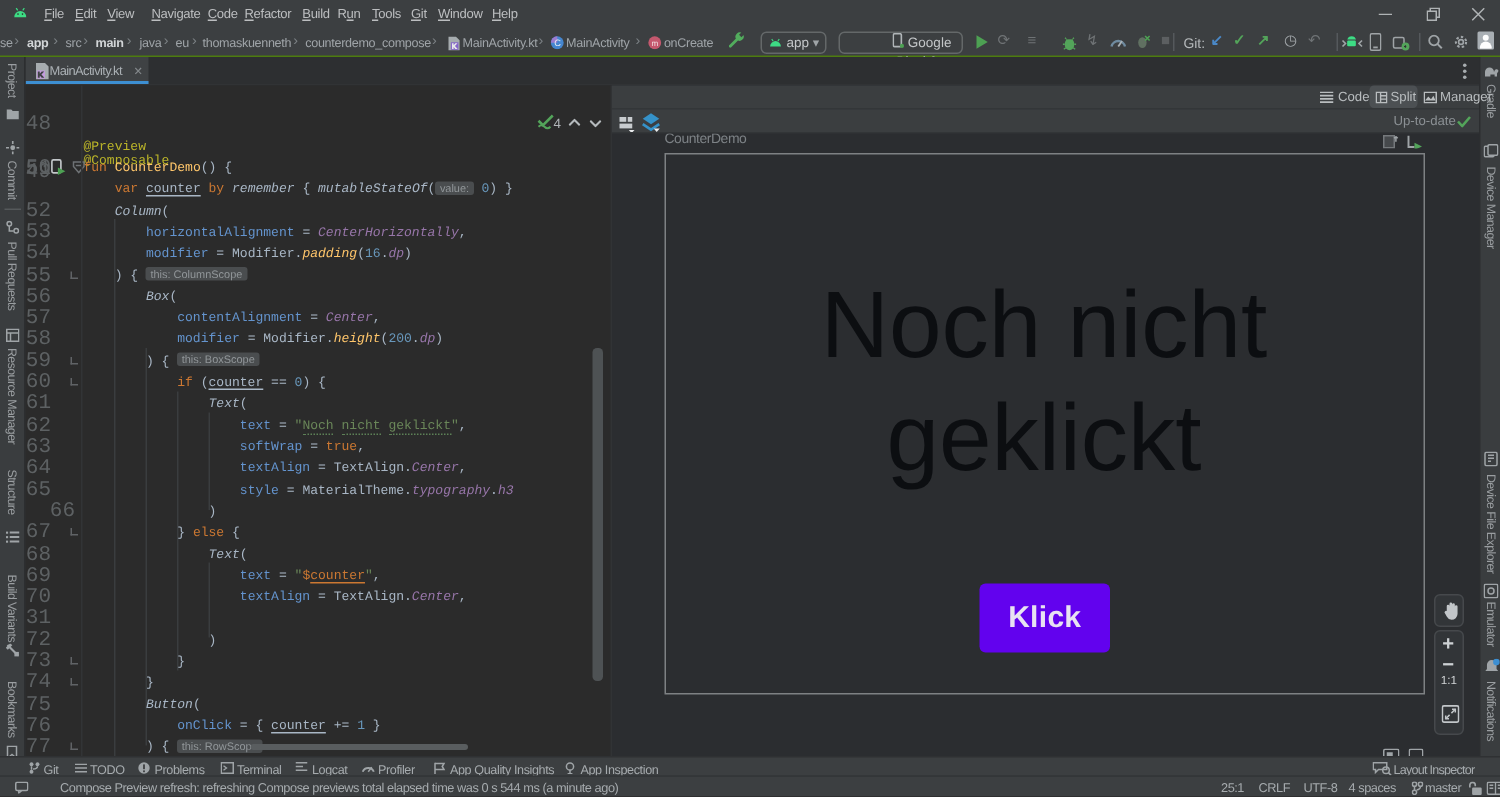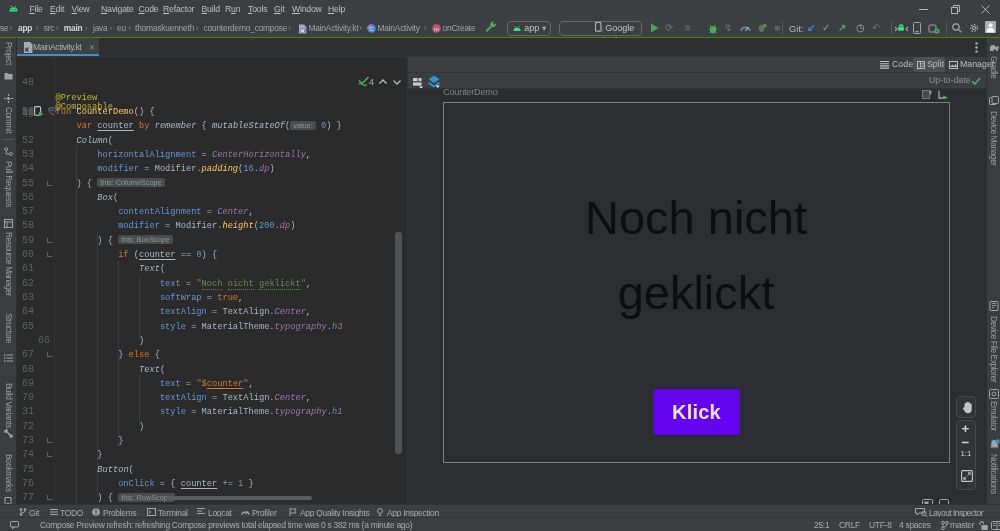--- a/index.html
+++ b/index.html
@@ -18,36 +18,36 @@
 #statusbar{left:0;top:517px;width:1000px;height:14px;background:#3c3f41;border-top:1px solid #333638;}
 .menu{position:absolute;top:4px;font-size:8.7px;color:#bcbec0;letter-spacing:-0.2px;}
 .menu u{text-decoration-thickness:1px;text-underline-offset:1px;}
 .ttl{position:absolute;top:4.5px;font-size:8px;color:#b2b6b9;letter-spacing:-0.03px;}
 .bc{position:absolute;top:5px;font-size:8.4px;color:#9fa4a8;letter-spacing:-0.2px;}
 .bcb{color:#d2d5d7;font-weight:bold;}
 .chv{color:#7b8084;font-size:9.5px;top:3.5px;}
 .vt{position:absolute;writing-mode:vertical-rl;font-size:8.2px;color:#9a9ea1;letter-spacing:-0.35px;}
 
 .cl{position:absolute;left:55.6px;white-space:pre;font-family:"Liberation Mono",monospace;font-size:8.7px;line-height:14.31px;height:14.31px;color:#a9b7c6;}
-.ln{position:absolute;left:17px;width:17px;text-align:right;font-family:"Liberation Mono",monospace;font-size:10px;line-height:14.31px;color:#5d6163;}
+.ln{position:absolute;left:17px;width:17px;text-align:right;font-family:"Liberation Mono",monospace;font-size:14px;line-height:14.31px;color:#5d6163;}
 .k{color:#cc7832;}
 .a{color:#bbb529;}
 .f{color:#ffc66b;}
 .s{color:#6a8759;}
 .n{color:#6897bb;}
 .p{color:#6494ce;}
 .pr{color:#9876aa;font-style:italic;}
 .it{font-style:italic;}
 .un{text-decoration:underline;text-decoration-thickness:1px;text-underline-offset:1.5px;}
 .w{border-bottom:1px dotted #5d8157;}
 .badge{display:inline-block;background:#4a4d4f;color:#919699;border-radius:2px;font-family:"Liberation Sans",sans-serif;font-size:7.3px;line-height:9px;padding:0 3px;vertical-align:0.5px;}
 .ig{position:absolute;width:1px;background:#3a3d3f;}
 .ptxt{position:absolute;font-size:8.8px;color:#b9bdbf;}
 #frame{position:absolute;left:443px;top:102px;width:507px;height:361px;border:1px solid #7e8183;}
-#bigtext{position:absolute;left:443px;top:180px;width:506px;text-align:center;font-size:47px;line-height:75px;color:#0c0e11;letter-spacing:0;}
+#bigtext{position:absolute;left:443px;top:180px;width:506px;text-align:center;font-size:63px;line-height:75px;color:#0c0e11;letter-spacing:0;}
 #klick{position:absolute;left:653px;top:389px;width:87px;height:46px;background:#6202ee;border-radius:4px;color:#e8e2f2;font-size:20px;font-weight:bold;letter-spacing:0.2px;text-align:center;line-height:46.5px;}
 .sb{font-size:8.5px;color:#a6abae;letter-spacing:-0.3px;}
 svg{display:block;}
 .icon{position:absolute;}
 .rtb{position:absolute;height:15px;border:1px solid #646869;border-radius:4px;font-size:9px;color:#c3c6c8;text-align:center;line-height:13px;}
 .car{color:#9fa4a7;font-size:8.5px;}
 .tbi{position:absolute;top:4px;font-size:10px;line-height:11px;}
 .bb{position:absolute;top:2.5px;font-size:8.4px;color:#a6abae;letter-spacing:-0.25px;}
 </style></head>
 <body>
@@ -324,21 +324,20 @@
 <div class="cl" style="top:333.93px;">&nbsp;&nbsp;&nbsp;&nbsp;&nbsp;&nbsp;&nbsp;&nbsp;&nbsp;&nbsp;&nbsp;&nbsp;&nbsp;&nbsp;&nbsp;&nbsp;)</div>
 <div class="ln" style="top:348.24px;">67</div>
 <div class="cl" style="top:348.24px;">&nbsp;&nbsp;&nbsp;&nbsp;&nbsp;&nbsp;&nbsp;&nbsp;&nbsp;&nbsp;&nbsp;&nbsp;} <span class="k">else</span> {</div>
 <div class="ln" style="top:362.55px;">68</div>
 <div class="cl" style="top:362.55px;">&nbsp;&nbsp;&nbsp;&nbsp;&nbsp;&nbsp;&nbsp;&nbsp;&nbsp;&nbsp;&nbsp;&nbsp;&nbsp;&nbsp;&nbsp;&nbsp;<span class="it">Text</span>(</div>
 <div class="ln" style="top:376.86px;">69</div>
 <div class="cl" style="top:376.86px;">&nbsp;&nbsp;&nbsp;&nbsp;&nbsp;&nbsp;&nbsp;&nbsp;&nbsp;&nbsp;&nbsp;&nbsp;&nbsp;&nbsp;&nbsp;&nbsp;&nbsp;&nbsp;&nbsp;&nbsp;<span class="p">text</span> = <span class="s">"</span><span class="k">$<span class="un">counter</span></span><span class="s">"</span>,</div>
 <div class="ln" style="top:391.17px;">70</div>
 <div class="cl" style="top:391.17px;">&nbsp;&nbsp;&nbsp;&nbsp;&nbsp;&nbsp;&nbsp;&nbsp;&nbsp;&nbsp;&nbsp;&nbsp;&nbsp;&nbsp;&nbsp;&nbsp;&nbsp;&nbsp;&nbsp;&nbsp;<span class="p">textAlign</span> = TextAlign.<span class="pr">Center</span>,</div>
 <div class="ln" style="top:405.48px;">31</div>
-<div class="cl" style="top:405.48px;">&nbsp;&nbsp;&nbsp;&nbsp;&nbsp;&nbsp;&nbsp;&nbsp;&nbsp;&nbsp;&nbsp;&nbsp;&nbsp;&nbsp;&nbsp;&nbsp;&nbsp;&nbsp;&nbsp;&nbsp;<span class="p">style</span> = MaterialTheme.<span class="pr">typography</span>.<span class="pr">h1</span></div>
 <div class="ln" style="top:419.79px;">72</div>
 <div class="cl" style="top:419.79px;">&nbsp;&nbsp;&nbsp;&nbsp;&nbsp;&nbsp;&nbsp;&nbsp;&nbsp;&nbsp;&nbsp;&nbsp;&nbsp;&nbsp;&nbsp;&nbsp;)</div>
 <div class="ln" style="top:434.10px;">73</div>
 <div class="cl" style="top:434.10px;">&nbsp;&nbsp;&nbsp;&nbsp;&nbsp;&nbsp;&nbsp;&nbsp;&nbsp;&nbsp;&nbsp;&nbsp;}</div>
 <div class="ln" style="top:448.41px;">74</div>
 <div class="cl" style="top:448.41px;">&nbsp;&nbsp;&nbsp;&nbsp;&nbsp;&nbsp;&nbsp;&nbsp;}</div>
 <div class="ln" style="top:462.72px;">75</div>
 <div class="cl" style="top:462.72px;">&nbsp;&nbsp;&nbsp;&nbsp;&nbsp;&nbsp;&nbsp;&nbsp;<span class="it">Button</span>(</div>
 <div class="ln" style="top:477.03px;">76</div>
 <div class="cl" style="top:477.03px;">&nbsp;&nbsp;&nbsp;&nbsp;&nbsp;&nbsp;&nbsp;&nbsp;&nbsp;&nbsp;&nbsp;&nbsp;<span class="p">onClick</span> = { <span class="un">counter</span> += <span class="n">1</span> }</div>
@@ -495,21 +494,21 @@
         <path d="M0.5 0.5 H9.5 V5 H4 L2 7 V5 H0.5 Z" fill="none" stroke="#9fa4a7"></path>
         <circle cx="9" cy="5.5" r="2.2" fill="none" stroke="#9fa4a7"></circle>
         <path d="M10.6 7.1 L12.4 8.9" stroke="#9fa4a7"></path>
       </svg>
 </div>
 <div class="abs" id="statusbar">
  <svg class="icon" style="left:10px;top:3px" width="9" height="8" viewBox="0 0 9 8">
         <rect x="0.5" y="0.5" width="8" height="5.5" rx="1" fill="none" stroke="#9fa4a7"></rect>
         <path d="M2.5 6 L2.5 7.8 L4.5 6" fill="none" stroke="#9fa4a7"></path>
       </svg>
- <span class="sb abs" style="left:40px;top:2px;">Compose Preview refresh: refreshing Compose previews total elapsed time was 0 s 382 ms (a minute ago)</span>
+ <span class="sb abs" style="left:40px;top:2px;">Compose Preview refresh: refreshing Compose previews total elapsed time was 0 s 544 ms (a minute ago)</span>
  <span class="sb abs" style="left:814px;top:2px;">25:1</span>
  <span class="sb abs" style="left:839px;top:2px;">CRLF</span>
  <span class="sb abs" style="left:869px;top:2px;">UTF-8</span>
  <span class="sb abs" style="left:899px;top:2px;">4 spaces</span>
  <svg class="icon" style="left:941px;top:3px" width="8" height="9" viewBox="0 0 8 9">
         <circle cx="2" cy="1.8" r="1.4" fill="none" stroke="#9fa4a7"></circle>
         <circle cx="6" cy="1.8" r="1.4" fill="none" stroke="#9fa4a7"></circle>
         <circle cx="2" cy="7.2" r="1.4" fill="none" stroke="#9fa4a7"></circle>
         <path d="M2 3.2 V5.8 M6 3.2 Q6 5.4 3.4 5.6" fill="none" stroke="#9fa4a7"></path>
       </svg>

